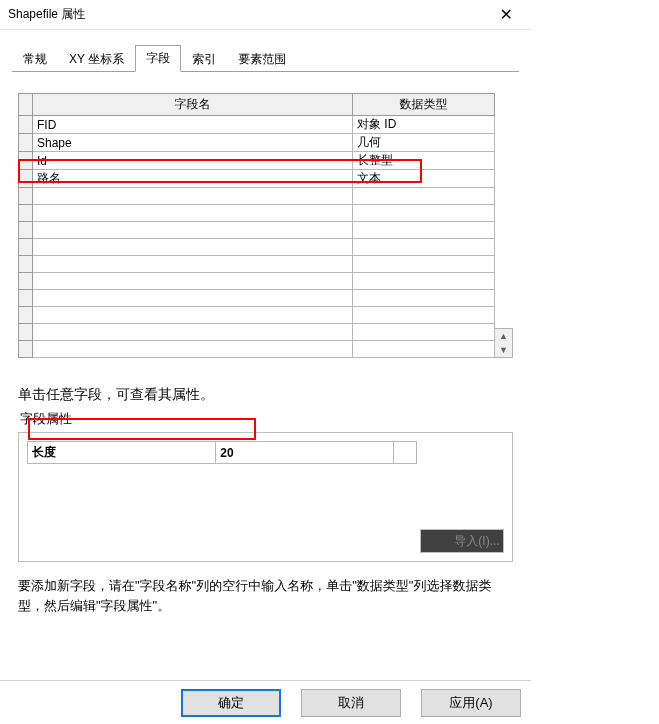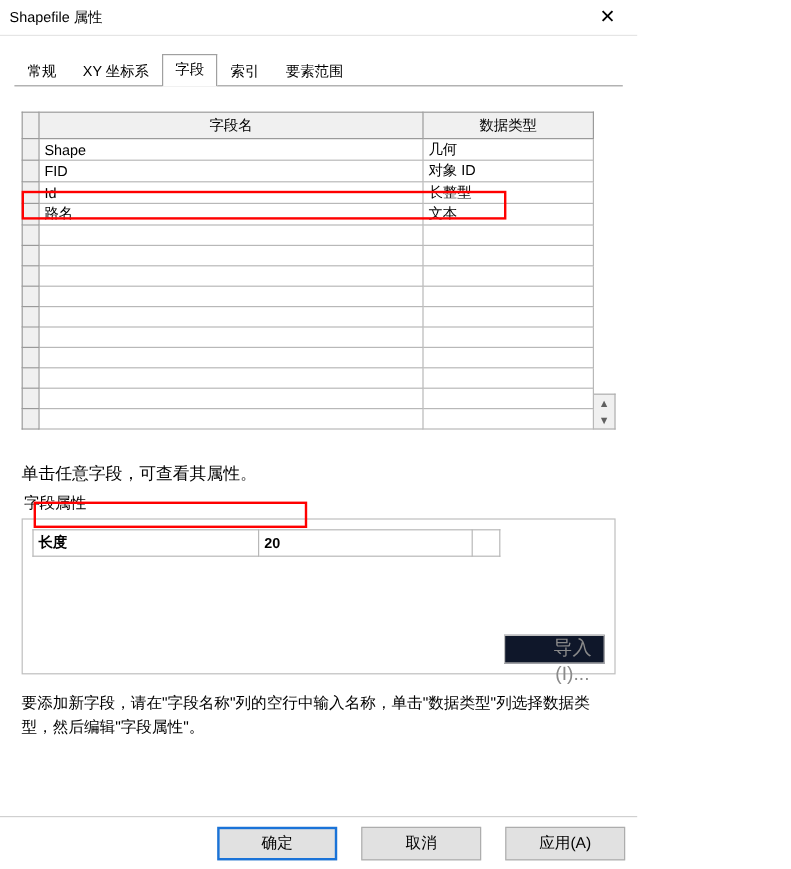--- a/index.html
+++ b/index.html
@@ -129,23 +129,23 @@
     height: 18px;
   }
   .prop-table td.tail { width: 22px; }
   .import-btn {
     position: absolute;
     right: 8px;
     bottom: 8px;
     width: 84px;
     height: 24px;
     border: 1px solid #c0c0c0;
-    background: #0f172a;
+    background: #404040;
     color: #8a8a8a;
-    font-size: 16px;
+    font-size: 12px;
     cursor: default;
     text-align: center;
     line-height: 22px;
     padding-left: 30px;
   }
   .help-text {
     margin-top: 14px;
     font-size: 13px;
     line-height: 1.5;
   }
@@ -212,27 +212,27 @@
         <thead>
           <tr>
             <th class="row-head-col"></th>
             <th>字段名</th>
             <th>数据类型</th>
           </tr>
         </thead>
         <tbody id="grid-body">
             <tr>
               <td class="row-head"></td>
+              <td>FID</td>
+              <td>对象 ID</td>
+            </tr>
+            <tr>
+              <td class="row-head"></td>
               <td>Shape</td>
               <td>几何</td>
-            </tr>
-            <tr>
-              <td class="row-head"></td>
-              <td>FID</td>
-              <td>对象 ID</td>
             </tr>
             <tr>
               <td class="row-head"></td>
               <td>Id</td>
               <td>长整型</td>
             </tr>
             <tr>
               <td class="row-head"></td>
               <td>路名</td>
               <td>文本</td>

